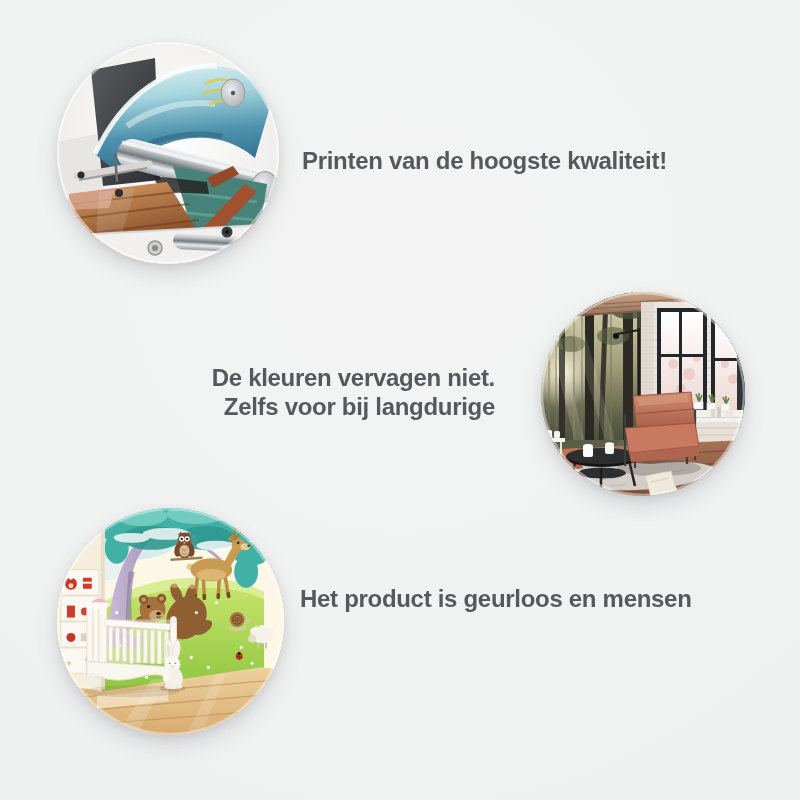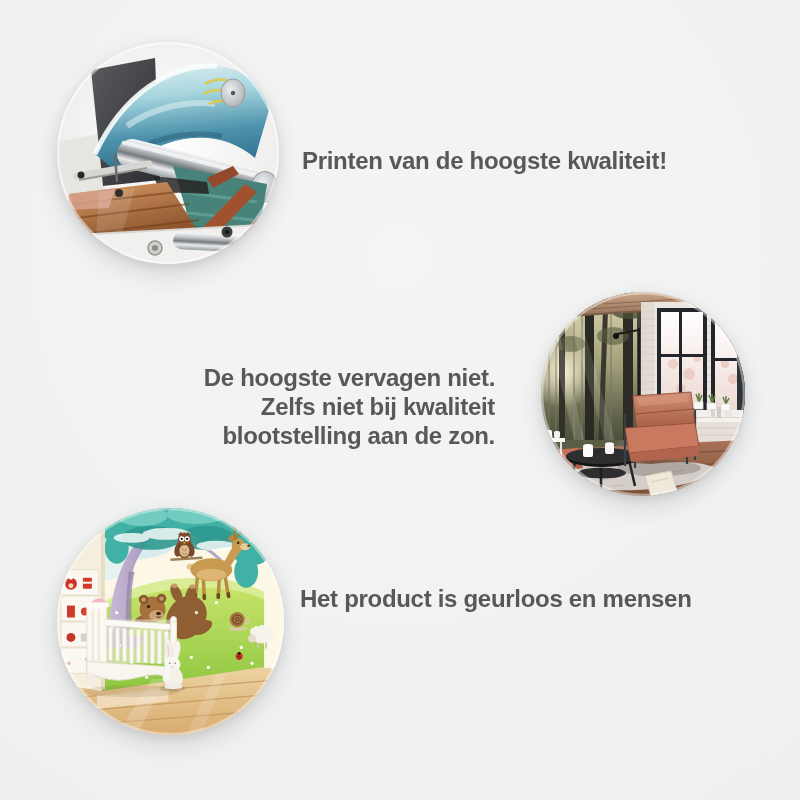--- a/index.html
+++ b/index.html
@@ -116,23 +116,22 @@
       <line x1="58" y1="112" x2="60" y2="140" stroke="#6b6b68" stroke-width="2.5"></line>
       <circle cx="111" cy="111" r="110" fill="none" stroke="#ffffff" stroke-width="2.5" opacity="0.5"></circle>
     </svg>
   </figure>
 
   <div class="blurb" id="t1">
     <div>Printen van de hoogste kwaliteit!</div>
   </div>
 
   <div class="blurb" id="t2">
-    <div>De hoogste vervagen niet.</div>
-    <div>Zelfs niet bij kwaliteit</div>
-    <div>blootstelling aan de zon.</div>
+    <div>De kleuren vervagen niet.</div>
+    <div>Zelfs voor bij langdurige</div>
   </div>
 
   <figure class="circle" id="c2">
     <svg viewBox="0 0 204 204" xmlns="http://www.w3.org/2000/svg">
       <defs>
         <linearGradient id="forest2" x1="0" y1="0" x2="0" y2="1">
           <stop offset="0" stop-color="#ded8b2"></stop>
             <stop offset="0.45" stop-color="#a3a07c"></stop>
           <stop offset="0.8" stop-color="#5d6148"></stop>
             <stop offset="1" stop-color="#454a38"></stop>

